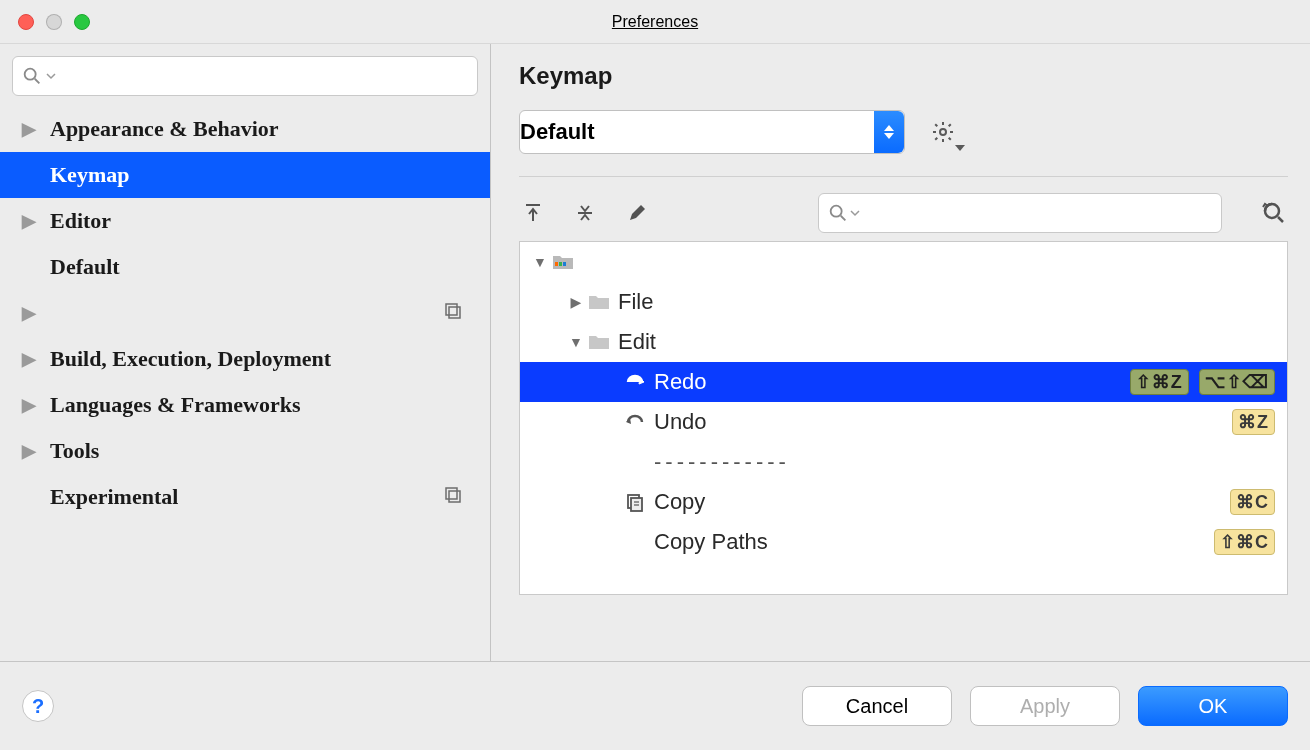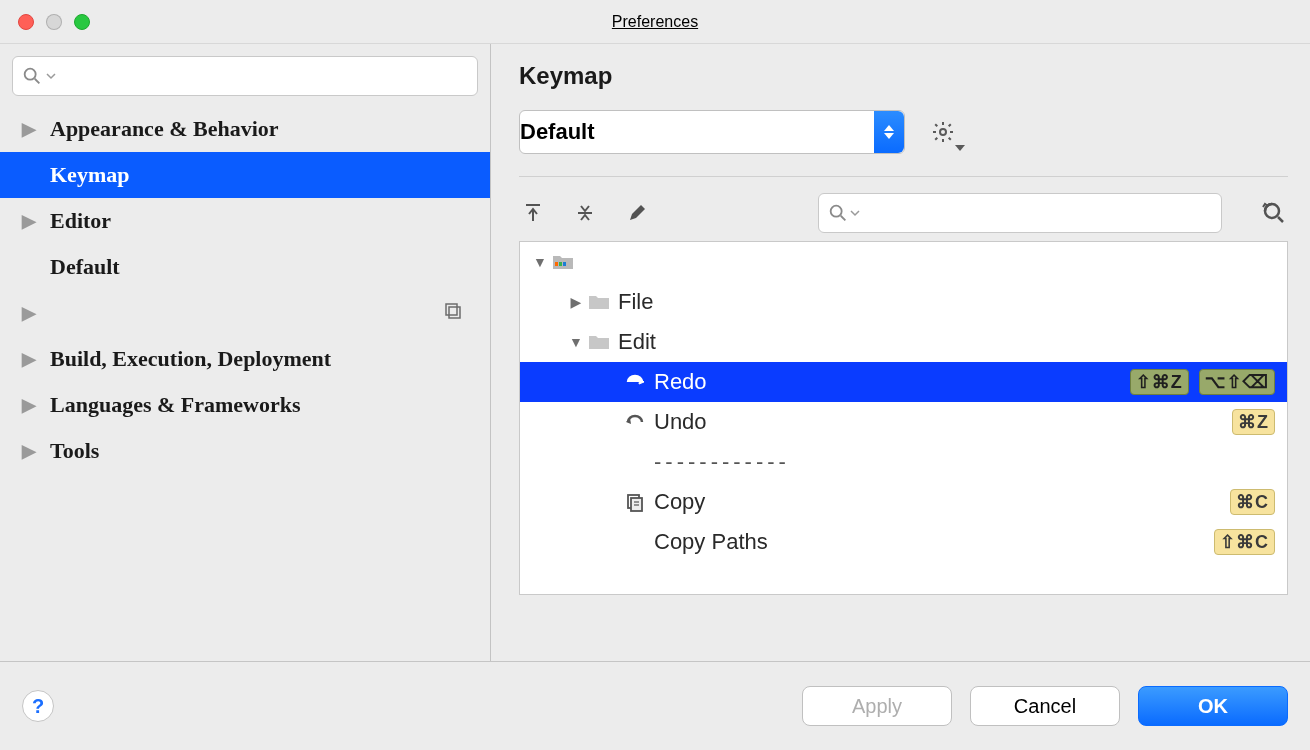--- a/index.html
+++ b/index.html
@@ -51,21 +51,21 @@
 .tree-row.selected { background: #0a3cff; color: #fff; }
 .tree-row.selected .exp, .tree-row.selected .ticon svg path { color:#fff; fill:#fff; stroke:#fff;}
 .shortcuts { display: flex; gap: 10px; margin-right: 4px;}
 .sc { display:inline-flex; align-items:center; background: #f7e39e; border: 1px solid #cdbb70; border-radius: 4px; padding: 0 5px; height: 26px; font-size: 18px; font-weight: 600; color: #3a3a3a; letter-spacing: 1px;}
 .tree-row.selected .sc { background: #98a96a; border-color: #6e8040; color:#1f1f1f;}
 .footer { height: 89px; border-top: 1px solid #c5c5c5; display: flex; align-items: center; padding: 0 22px; background: #ececec;}
 .help { width: 32px; height: 32px; border-radius: 50%; border: 1px solid #c5c5c5; display:flex; align-items:center; justify-content:center; color:#1b6fff; font-weight:700; background:#fff; font-size:20px;}
 .footer .btns { margin-left: auto; display: flex; gap: 18px; }
 .btn { min-width: 150px; height: 40px; border-radius: 8px; border: 1px solid #c0c0c0; background: #fff; font-size: 20px; display:inline-flex; align-items:center; justify-content:center;}
 .btn.disabled { color: #aeaeae; }
-.btn.primary { background: linear-gradient(#3b9bff,#0a6bff); border-color:#0a6bff; color:#fff; font-weight:700; }
+.btn.primary { background: linear-gradient(#3b9bff,#0a6bff); border-color:#0a6bff; color:#fff; font-weight:400; }
 .folder-svg { fill:#b9b9b9; }
 .dash { letter-spacing: 4px; color: #555; }
 </style>
 </head>
 <body>
 
 <div class="titlebar">
   <div class="traffic">
     <div class="dot close"></div>
     <div class="dot min"></div>
@@ -117,20 +117,28 @@
           <span class="label">Build, Execution, Deployment</span>
         </li>
         <li>
           <span class="arrow">▶</span>
           <span class="label">Languages &amp; Frameworks</span>
         </li>
         <li>
           <span class="arrow">▶</span>
           <span class="label">Tools</span>
         </li>
+        <li class="no-arrow">
+          <span class="arrow">▶</span>
+          <span class="label">Experimental</span>
+          <span class="aux-icon"><svg width="18" height="18" viewBox="0 0 18 18">
+              <rect x="2" y="2" width="11" height="11" fill="none" stroke="#6c6c6c" stroke-width="1.5"></rect>
+              <rect x="5" y="5" width="11" height="11" fill="none" stroke="#6c6c6c" stroke-width="1.5"></rect>
+            </svg></span>
+        </li>
       </ul>
   </div>
 
   <div class="main">
     <div class="main-title">Keymap</div>
     <div class="keymap-row">
       <div class="kselect">
         <span class="seltext">Default</span>
         <span class="selbtn"></span>
       </div>
@@ -279,17 +287,17 @@
             <span class="sc">⇧⌘C</span>
           </span>
         </div>
       </div>
   </div>
 </div>
 
 <div class="footer">
   <div class="help">?</div>
   <div class="btns">
+    <div class="btn">Cancel</div>
     <div class="btn disabled">Apply</div>
-    <div class="btn">Cancel</div>
     <div class="btn primary">OK</div>
   </div>
 </div>
 
 </body></html>

